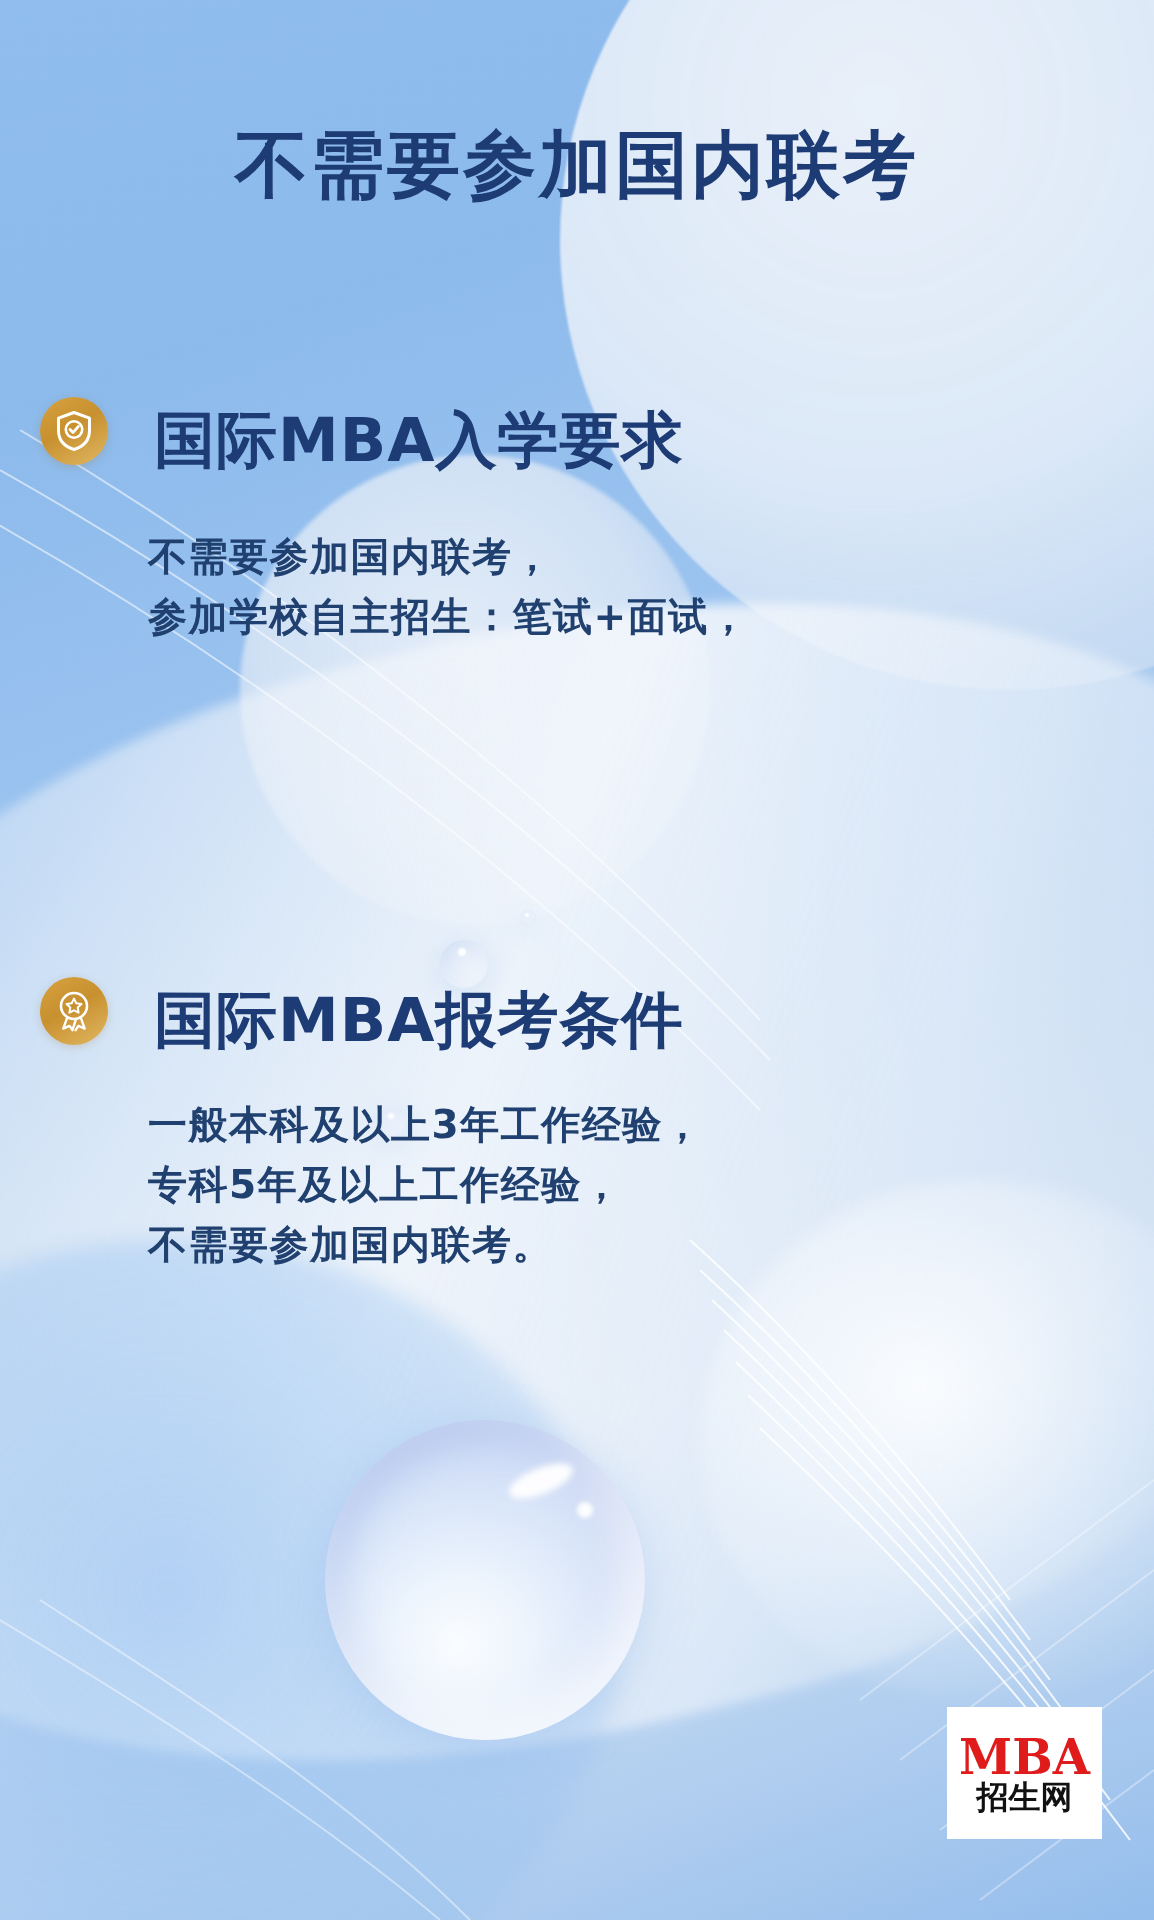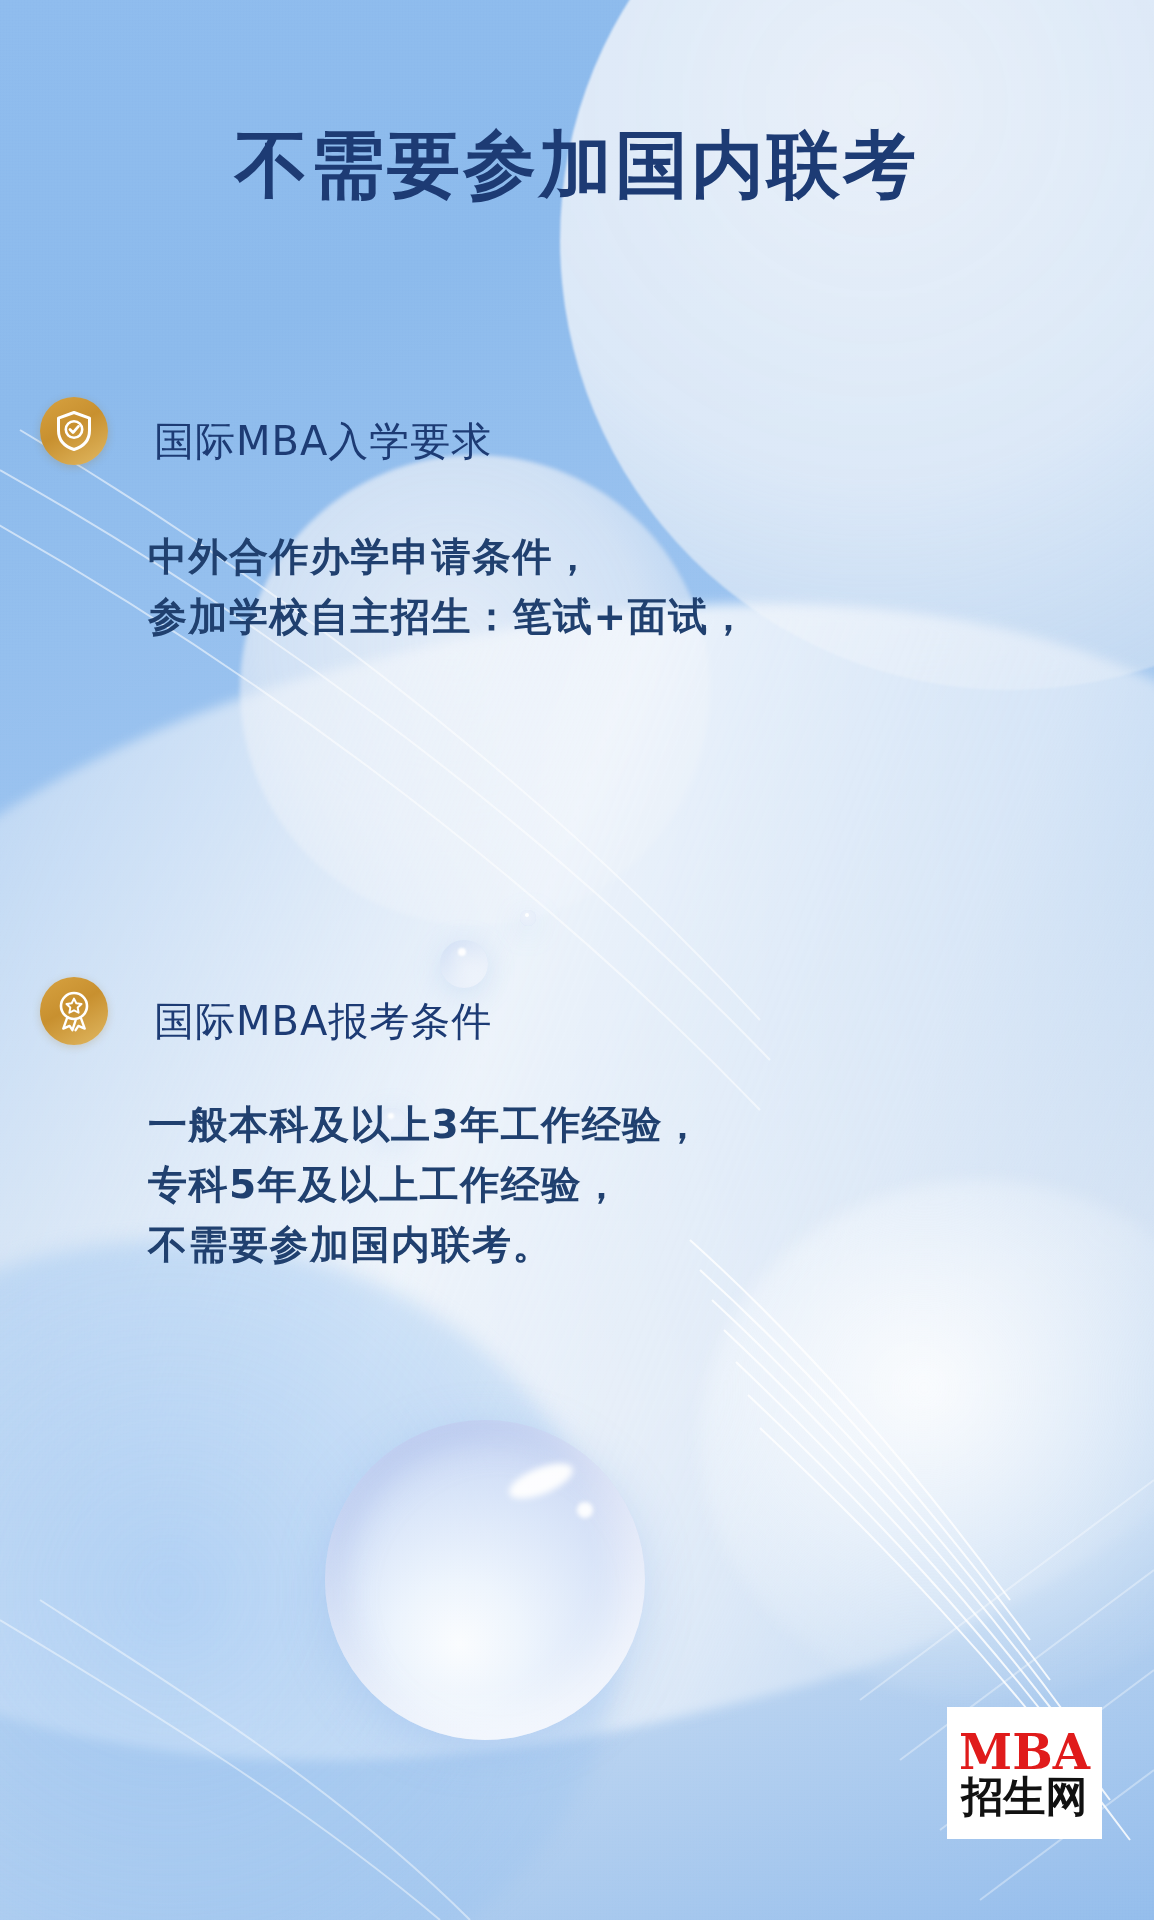--- a/index.html
+++ b/index.html
@@ -189,22 +189,22 @@
     display: flex;
     align-items: center;
     justify-content: center;
     flex: 0 0 auto;
     box-shadow: 0 2px 8px rgba(150,110,30,0.22);
   }
   .head-icon svg { display: block; }
 
   .head-text {
     margin-left: 46px;
-    font-size: 40px;
-    font-weight: 400;
+    font-size: 61px;
+    font-weight: 700;
     letter-spacing: 1px;
     color: #1d3b74;
     font-family: "DejaVu Sans", "Liberation Sans", sans-serif;
     white-space: nowrap;
     margin-top: 20px;
   }
 
   .section-body {
     margin-top: 60px;
     padding-left: 148px;
@@ -235,21 +235,21 @@
     font-family: "DejaVu Serif", "Liberation Serif", serif;
     font-weight: 700;
     font-size: 48px;
     line-height: 1;
     color: #e01b1b;
     letter-spacing: 0px;
   }
   .logo-cn {
     font-family: "DejaVu Sans", "Liberation Sans", sans-serif;
     font-weight: 700;
-    font-size: 42px;
+    font-size: 32px;
     line-height: 1;
     color: #111111;
     letter-spacing: 0px;
     margin-top: 0;
     text-align: right;
   }
 </style>
 </head>
 <body>
 
@@ -317,21 +317,21 @@
         <div class="head-icon">
           <svg width="40" height="42" viewBox="0 0 40 42" fill="none" xmlns="http://www.w3.org/2000/svg">
             <path d="M20 2.5 L35.5 8.2 V20.5 C35.5 30.6 28.6 36.8 20 39.5 C11.4 36.8 4.5 30.6 4.5 20.5 V8.2 Z" stroke="#ffffff" stroke-width="3" stroke-linejoin="round" fill="none"></path>
             <circle cx="20" cy="19.5" r="8.2" stroke="#ffffff" stroke-width="2.6" fill="none"></circle>
             <path d="M16 19.6 L19 22.6 L24.4 16.4" stroke="#ffffff" stroke-width="2.8" stroke-linecap="round" stroke-linejoin="round" fill="none"></path>
           </svg>
         </div>
         <div class="head-text">国际MBA入学要求</div>
       </div>
       <div class="section-body">
-        <span class="line">中外合作办学申请条件，</span>
+        <span class="line">不需要参加国内联考，</span>
         <span class="line">参加学校自主招生：笔试+面试，</span>
       </div>
     </div>
 
     <div class="section section-2">
       <div class="section-head">
         <div class="head-icon">
           <svg width="40" height="42" viewBox="0 0 40 42" fill="none" xmlns="http://www.w3.org/2000/svg">
             <circle cx="20" cy="16" r="13" stroke="#ffffff" stroke-width="2.6" fill="none"></circle>
             <path d="M20 8.6 L22.3 13.3 L27.5 14.0 L23.7 17.6 L24.6 22.7 L20 20.3 L15.4 22.7 L16.3 17.6 L12.5 14.0 L17.7 13.3 Z" stroke="#ffffff" stroke-width="2" stroke-linejoin="round" fill="none"></path>

